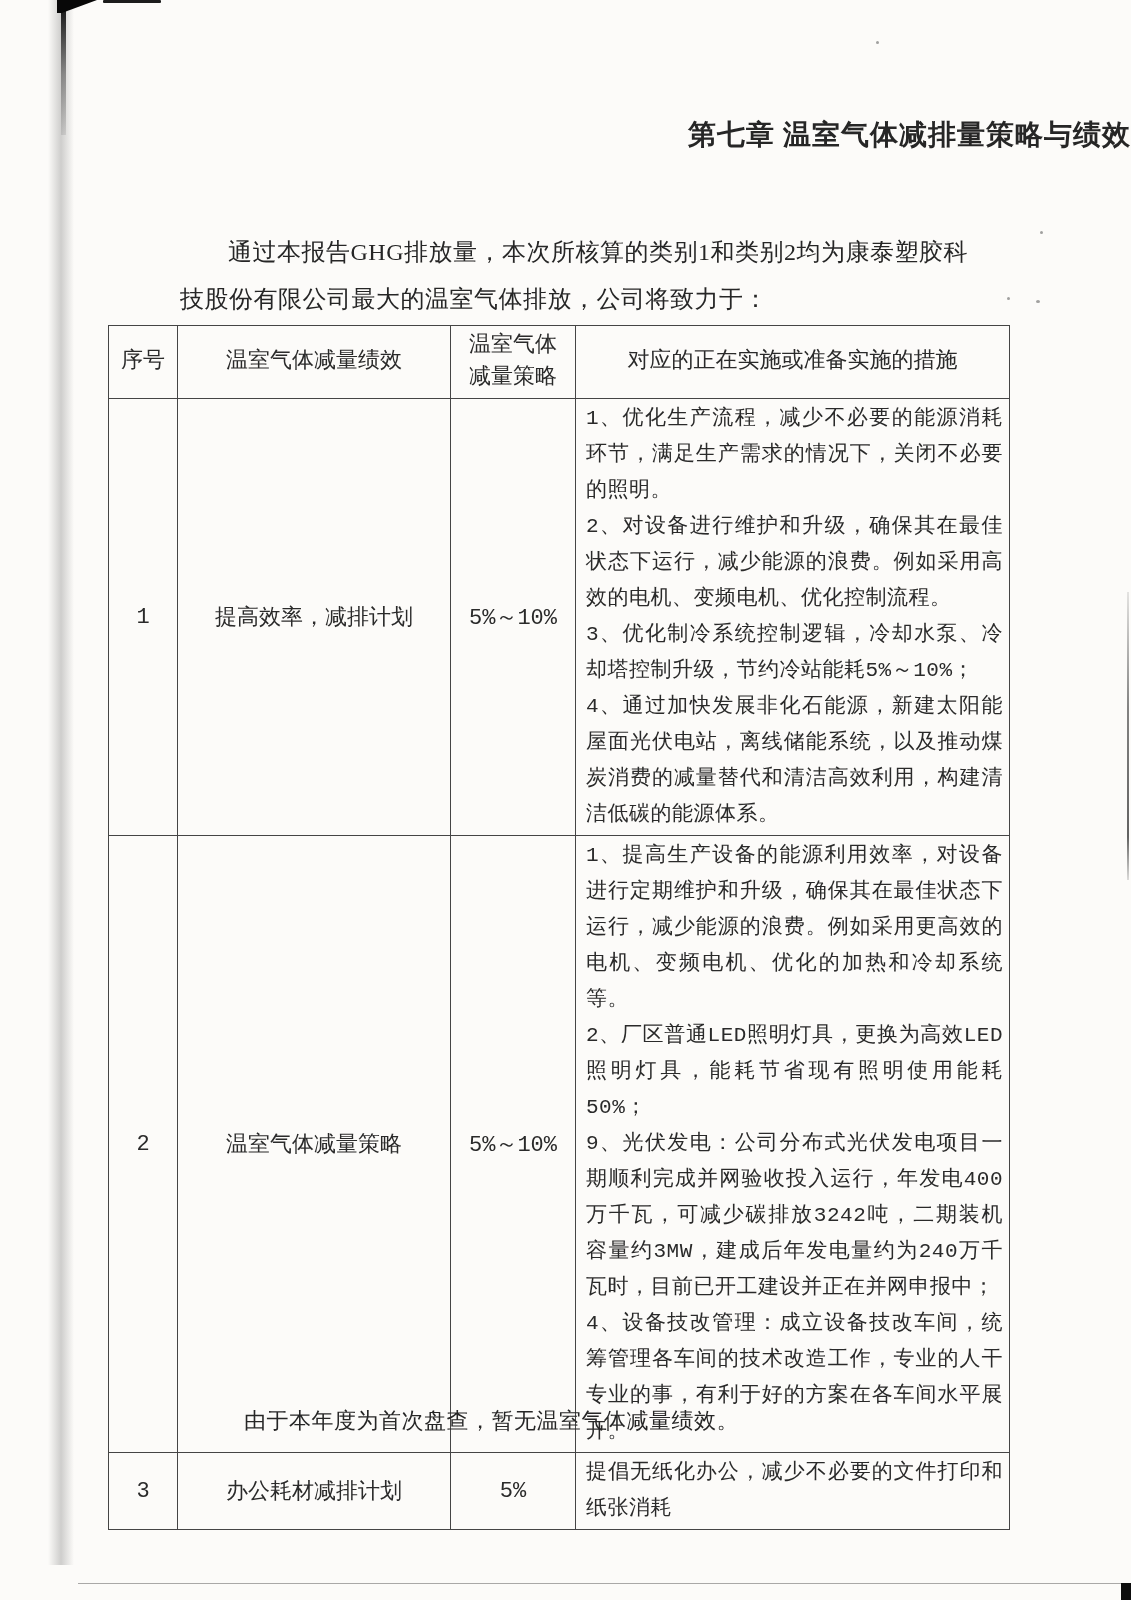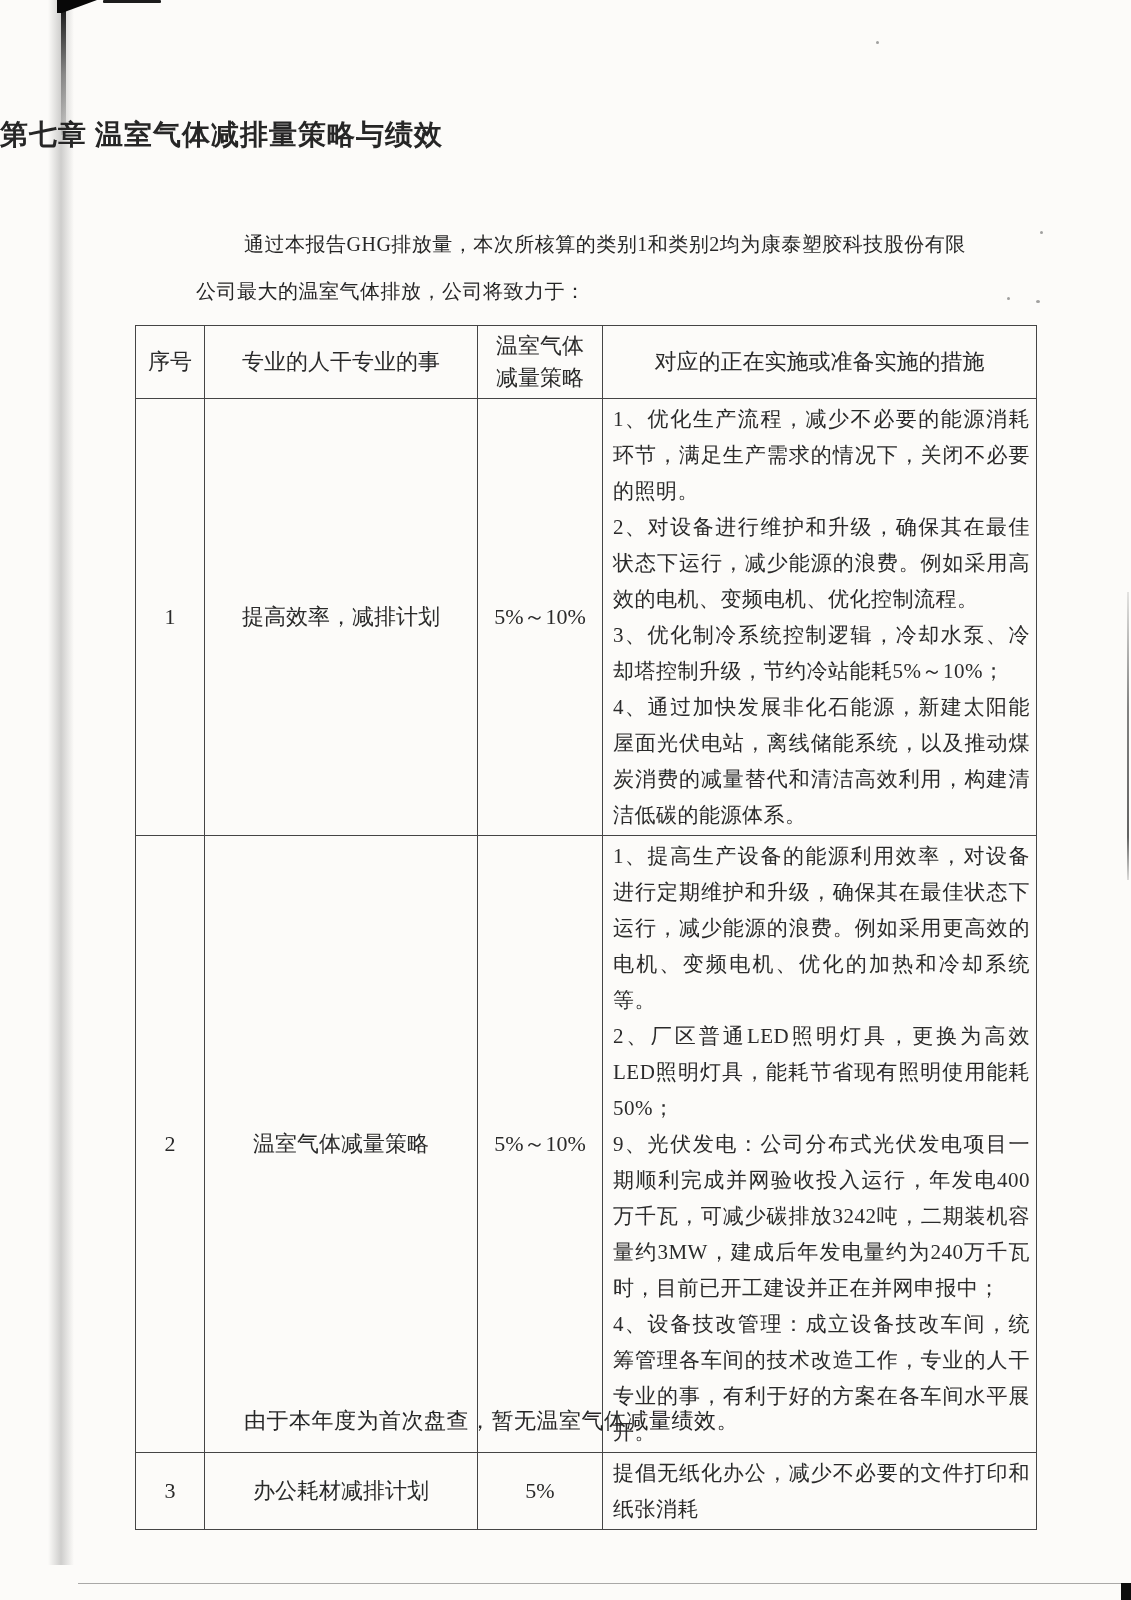--- a/index.html
+++ b/index.html
@@ -66,62 +66,62 @@
   .speck.s1 { left: 1040px; top: 231px; width: 3px; height: 3px; }
   .speck.s2 { left: 1036px; top: 300px; width: 4px; height: 3px; }
   .speck.s3 { left: 876px; top: 41px;  width: 3px; height: 3px; }
   .speck.s4 { left: 1007px; top: 297px; width: 3px; height: 3px; }
 
   
   .page-title {
     position: absolute;
     left: 0; top: 116px;
     width: 100%;
-    text-align: left;
+    text-align: right;
     font-size: 28px;
     font-weight: 700;
     letter-spacing: 1px;
   }
   .section-heading {
     position: absolute;
     left: 180px;
     font-size: 27px;
     font-weight: 700;
     letter-spacing: 1px;
   }
   .heading-71 { top: 182px; }
   .heading-72 { top: 1348px; }
 
   .para-1 {
     position: absolute;
-    left: 180px; top: 221px;
+    left: 180px; top: 229px;
     width: 790px;
-    font-size: 20px;
+    font-size: 24px;
     line-height: 47px;
     text-indent: 48px;
     letter-spacing: 0.5px;
-    margin-left: 16px;
   }
   .para-2 {
     position: absolute;
     left: 244px; top: 1406px;
     width: 800px;
     font-size: 22px;
     letter-spacing: 0.5px;
   }
 
   
   table.ghg-table {
     position: absolute;
-    left: 135px; top: 325px;
+    left: 108px; top: 325px;
     width: 901px;
     border-collapse: collapse;
     table-layout: fixed;
     font-size: 22px;
     color: #2a2a2a;
+    font-family: Liberation Mono, monospace;
   }
   .ghg-table col.c-index { width: 69px; }
   .ghg-table col.c-plan  { width: 273px; }
   .ghg-table col.c-space { width: 125px; }
   .ghg-table col.c-measures { width: 434px; }
 
   .ghg-table th, .ghg-table td {
     border: 1.6px solid #454545;
     padding: 0;
     font-weight: 400;
@@ -177,21 +177,21 @@
   <table class="ghg-table">
     <colgroup>
       <col class="c-index">
         <col class="c-plan">
         <col class="c-space">
         <col class="c-measures">
     </colgroup>
     <tbody>
       <tr class="tr-header">
         <th>序号</th>
-        <th>专业的人干专业的事</th>
+        <th>温室气体减量绩效</th>
         <th>温室气体减量策略</th>
         <th>对应的正在实施或准备实施的措施</th>
       </tr>
 
       <tr class="tr-r1">
         <td class="cell-center">1</td>
         <td class="cell-center">提高效率，减排计划</td>
         <td class="cell-center">5%～10%</td>
         <td class="cell-measures">
           <p class="measure">1、优化生产流程，减少不必要的能源消耗环节，满足生产需求的情况下，关闭不必要的照明。</p>

